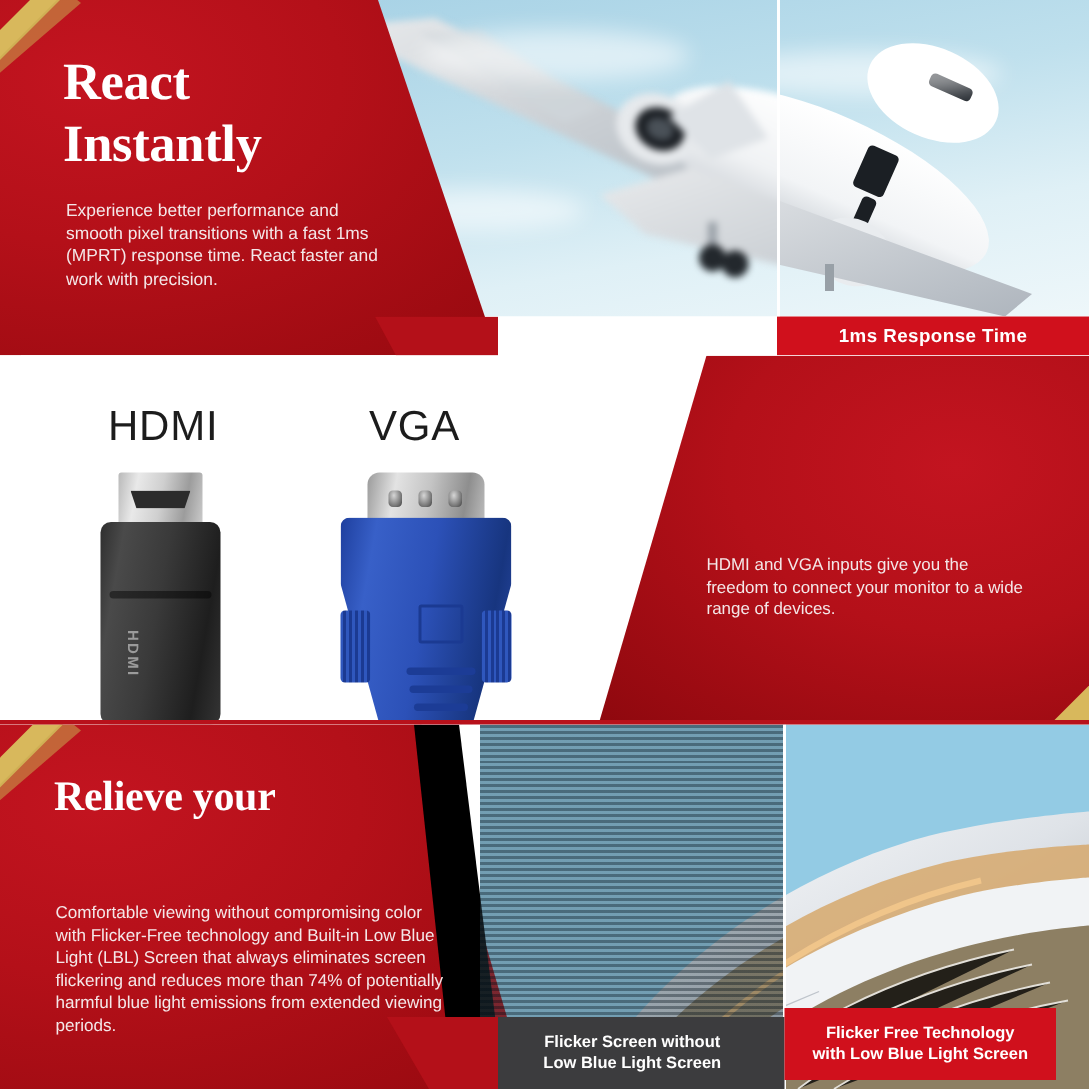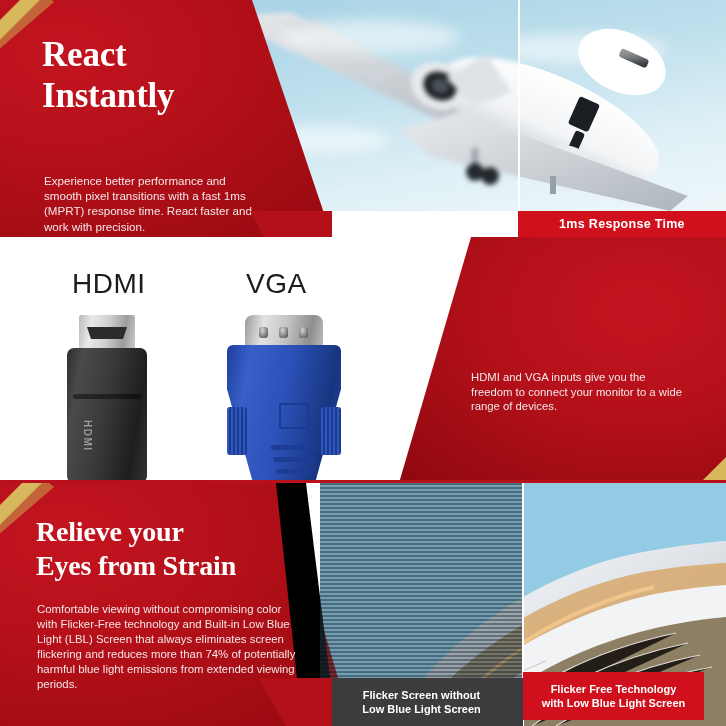--- a/index.html
+++ b/index.html
@@ -49,21 +49,21 @@
     color:#ffffff;
     letter-spacing:-0.2px;
   }
   .body-copy {
     color:#f4e7e8;
     font-size:11.6px;
     line-height:15.2px;
   }
 
   #react-heading   { position:absolute; left:42px;  top:34px;  font-size:35px; line-height:41px; }
-  #react-body      { position:absolute; left:44px;  top:133px; width:222px;margin-top:40px; }
+  #react-body      { position:absolute; left:44px;  top:133px; width:222px; }
 
   #flex-heading    { position:absolute; left:470px; top:287px; font-size:28px; line-height:33px; }
   #flex-body       { position:absolute; left:471px; top:370px; width:212px; font-size:11.3px; line-height:14.6px;}
 
   #relieve-heading { position:absolute; left:36px;  top:515px; font-size:28px; line-height:34px; }
   #relieve-body    { position:absolute; left:37px;  top:602px; width:265px; font-size:11.4px; line-height:15px;}
 
   
   #plane-stage { position:absolute; left:250px; top:0; width:476px; height:211px; overflow:hidden; }
   .plane-half { position:absolute; top:0; height:211px; overflow:hidden; }
@@ -445,21 +445,20 @@
       <polygon points="0,34 34,0 54,0 0,54" fill="#d8b85c"></polygon>
       <polygon points="0,52 50,2 60,10 2,60" fill="#c9a74e" opacity=".55"></polygon>
     </svg>
   </div>
 
   <div style="position:absolute;left:276px;top:483px;width:60px;height:243px;background:#000000;z-index:0;
               clip-path:polygon(0 0,30px 0,60px 243px,26px 243px);"></div>
 
   <h2 class="heading" id="relieve-heading" style="z-index:3;">
     <span>Relieve your</span><br>
-    <span>Eyes from Strain</span>
   </h2>
   <p class="body-copy" id="relieve-body" style="z-index:3;">Comfortable viewing without compromising color with Flicker-Free technology and Built-in Low Blue Light (LBL) Screen that always eliminates screen flickering and reduces more than 74% of potentially harmful blue light emissions from extended viewing periods.</p>
 
   <div id="bld-label-wedge"></div>
   <div class="bld-label" id="bld-label-left">
     <span>Flicker Screen without</span>
     <span>Low Blue Light Screen</span>
   </div>
   <div class="bld-label" id="bld-label-right">
     <span>Flicker Free Technology</span>

